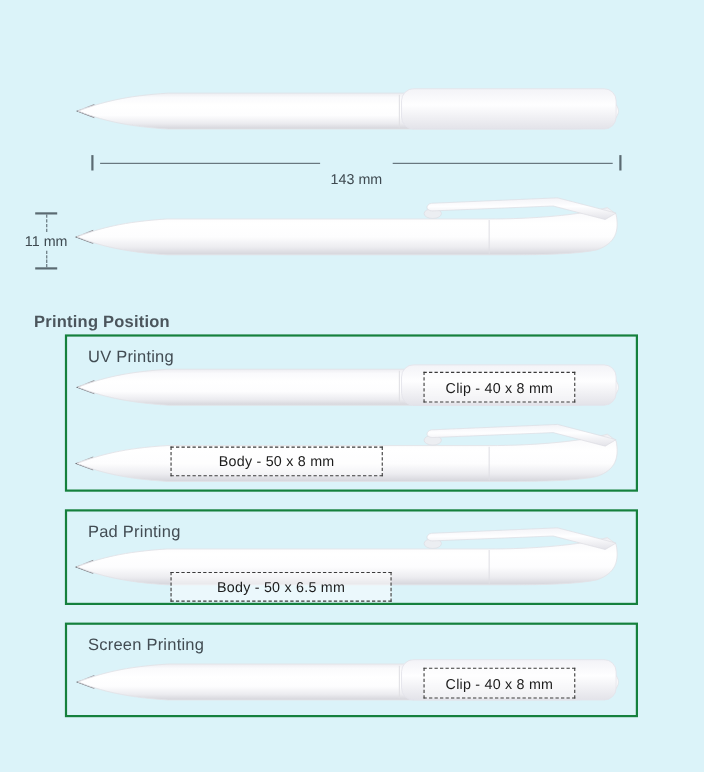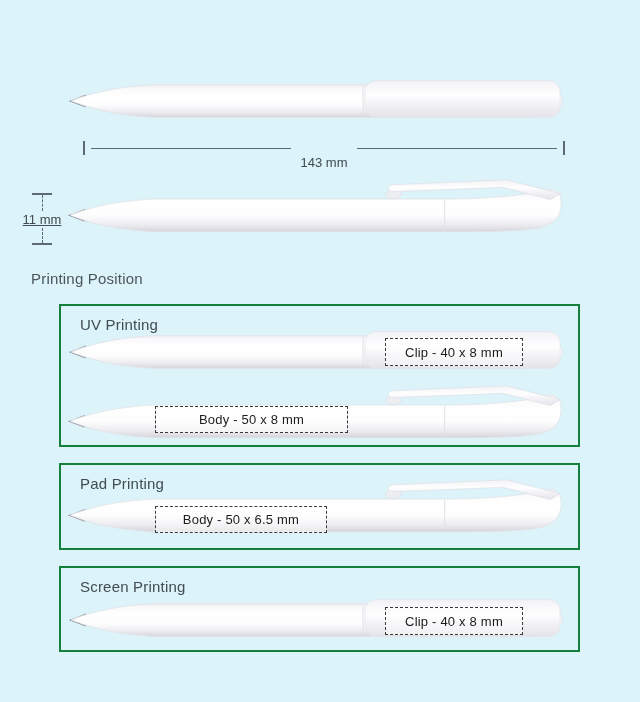--- a/index.html
+++ b/index.html
@@ -8,40 +8,40 @@
     background:#dbf3f9;
     font-family:"Liberation Sans", sans-serif;
     position:relative;
     overflow:hidden;
     color:#454f57;
   }
   .stage{position:absolute;left:0;top:0;width:640px;height:702px;}
   .abs{position:absolute;}
   
   .head-block{left:31px;top:19px;line-height:18px;font-size:15px;font-weight:700;color:#4b555c;letter-spacing:.2px;}
-  .section-head{left:31px;top:270px;font-size:15px;font-weight:400;color:#4b555c;letter-spacing:.2px;}
+  .section-head{left:31px;top:284px;font-size:15px;font-weight:700;color:#4b555c;letter-spacing:.2px;}
   
   .panel{left:59px;width:521px;border:2px solid #15803d;box-sizing:border-box;background:transparent;}
   .panel-label{position:absolute;left:19px;top:10px;font-size:15px;font-weight:400;color:#424c53;letter-spacing:.2px;}
   
   svg.pen{position:absolute;overflow:visible;}
   
   .parea{
     position:absolute;border:1px dashed #3a3a3a;box-sizing:border-box;
     background:rgba(255,255,255,.45);
     display:flex;align-items:center;justify-content:center;
     font-size:13px;color:#1c1c1c;letter-spacing:.2px;white-space:nowrap;
   }
   
   .hdim{left:83px;top:141px;width:482px;height:14px;display:flex;align-items:center;}
   .hdim .tick{width:2px;height:14px;background:#5b6a72;flex:0 0 auto;}
   .hdim .line{flex:1 1 auto;height:0;border-top:1px solid #5b6a72;margin:0 6px;}
   .hdim .lab{flex:0 0 auto;font-size:13px;color:#3e4950;padding:0 4px;margin-top:28px;}
   
-  .vdim{left:21px;top:193px;width:42px;height:52px;display:flex;flex-direction:column;align-items:center;text-decoration:underline;}
+  .vdim{left:21px;top:193px;width:42px;height:52px;display:flex;flex-direction:column;align-items:center;}
   .vdim .bar{width:20px;height:2px;background:#5b6a72;flex:0 0 auto;}
   .vdim .vdash{width:0;flex:1 1 auto;border-left:1px dashed #5b6a72;}
   .vdim .lab{flex:0 0 auto;font-size:13px;color:#3e4950;white-space:nowrap;padding:1px 0;}
   .defs-svg{position:absolute;width:0;height:0;}
 </style>
 </head>
 <body>
 
 <svg class="defs-svg" aria-hidden="true">
   <defs>
@@ -132,21 +132,21 @@
   <div class="parea" style="left:155px;top:406px;width:193px;height:27px">
     <span>Body - 50 x 8 mm</span>
   </div>
 
   <div class="abs panel" style="top:463px;height:87px">
     <span class="panel-label">Pad Printing</span>
   </div>
   <svg class="pen" style="left:64px;top:470px;width:505px;height:71px" viewBox="0 0 510 72">
       <use href="#pen-side"></use>
     </svg>
-  <div class="parea" style="left:155px;top:506px;width:172px;height:27px">
+  <div class="parea" style="left:155px;top:520px;width:201px;height:27px">
     <span>Body - 50 x 6.5 mm</span>
   </div>
 
   <div class="abs panel" style="top:566px;height:86px">
     <span class="panel-label">Screen Printing</span>
   </div>
   <svg class="pen" style="left:66px;top:596px;width:505px;height:48px" viewBox="0 0 510 48">
       <use href="#pen-top"></use>
     </svg>
   <div class="parea" style="left:385px;top:607px;width:138px;height:28px">

